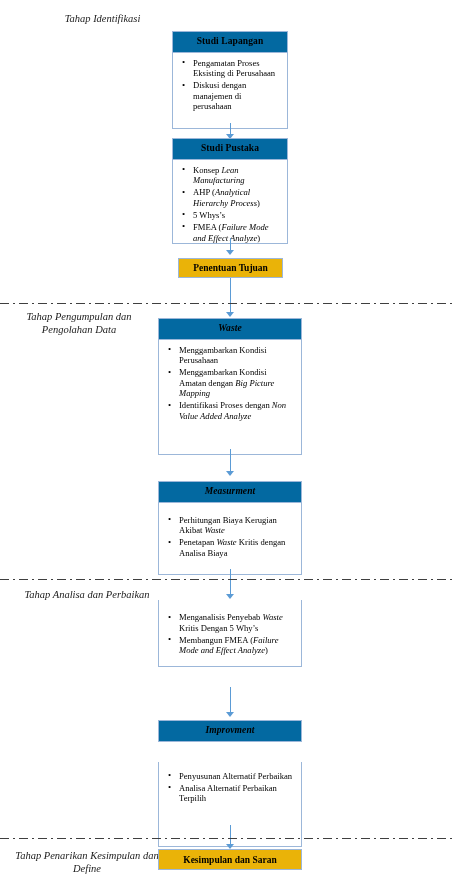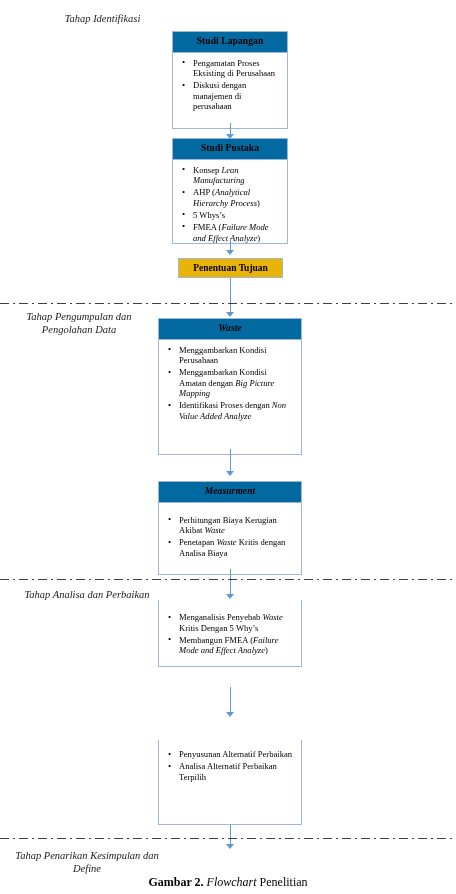--- a/index.html
+++ b/index.html
@@ -201,33 +201,32 @@
         <li><span>Menganalisis Penyebab </span><span class="it">Waste</span><span> Kritis Dengan 5 Why’s</span></li>
         <li><span>Membangun FMEA (</span><span class="it">Failure Mode and Effect Analyze</span><span>)</span></li>
       </ul>
     </div>
   </div>
 
   <div class="conn" style="left:230px;top:687px;height:27px;"></div>
   <div class="arrow" style="left:226px;top:712px;"></div>
 
   <div class="node" style="left:158px;top:720px;width:144px;">
+    <div class="node-head ital">Improvment</div>
     <div class="node-body" style="height:85px;margin-top:20px;">
       <ul class="bullets" style="padding-top:4px;">
         <li><span>Penyusunan Alternatif Perbaikan</span></li>
         <li><span>Analisa Alternatif Perbaikan Terpilih</span></li>
       </ul>
     </div>
   </div>
 
   <div class="conn" style="left:230px;top:825px;height:22px;"></div>
   <div class="arrow" style="left:226px;top:844px;"></div>
 
   <div class="divider" style="top:838px;"></div>
 
-
-  <div class="caption" style="top:875px;">
-    <b>Gambar 2.</b>
-    <i>Flowchart</i>
-    <span>Penelitian</span>
-  </div>
+  <div class="node-solo" style="position:absolute;left:158px;top:849px;width:144px;height:21px;">
+    <span>Kesimpulan dan Saran</span>
+  </div>
+
 
 </div>
 
 </body></html>

